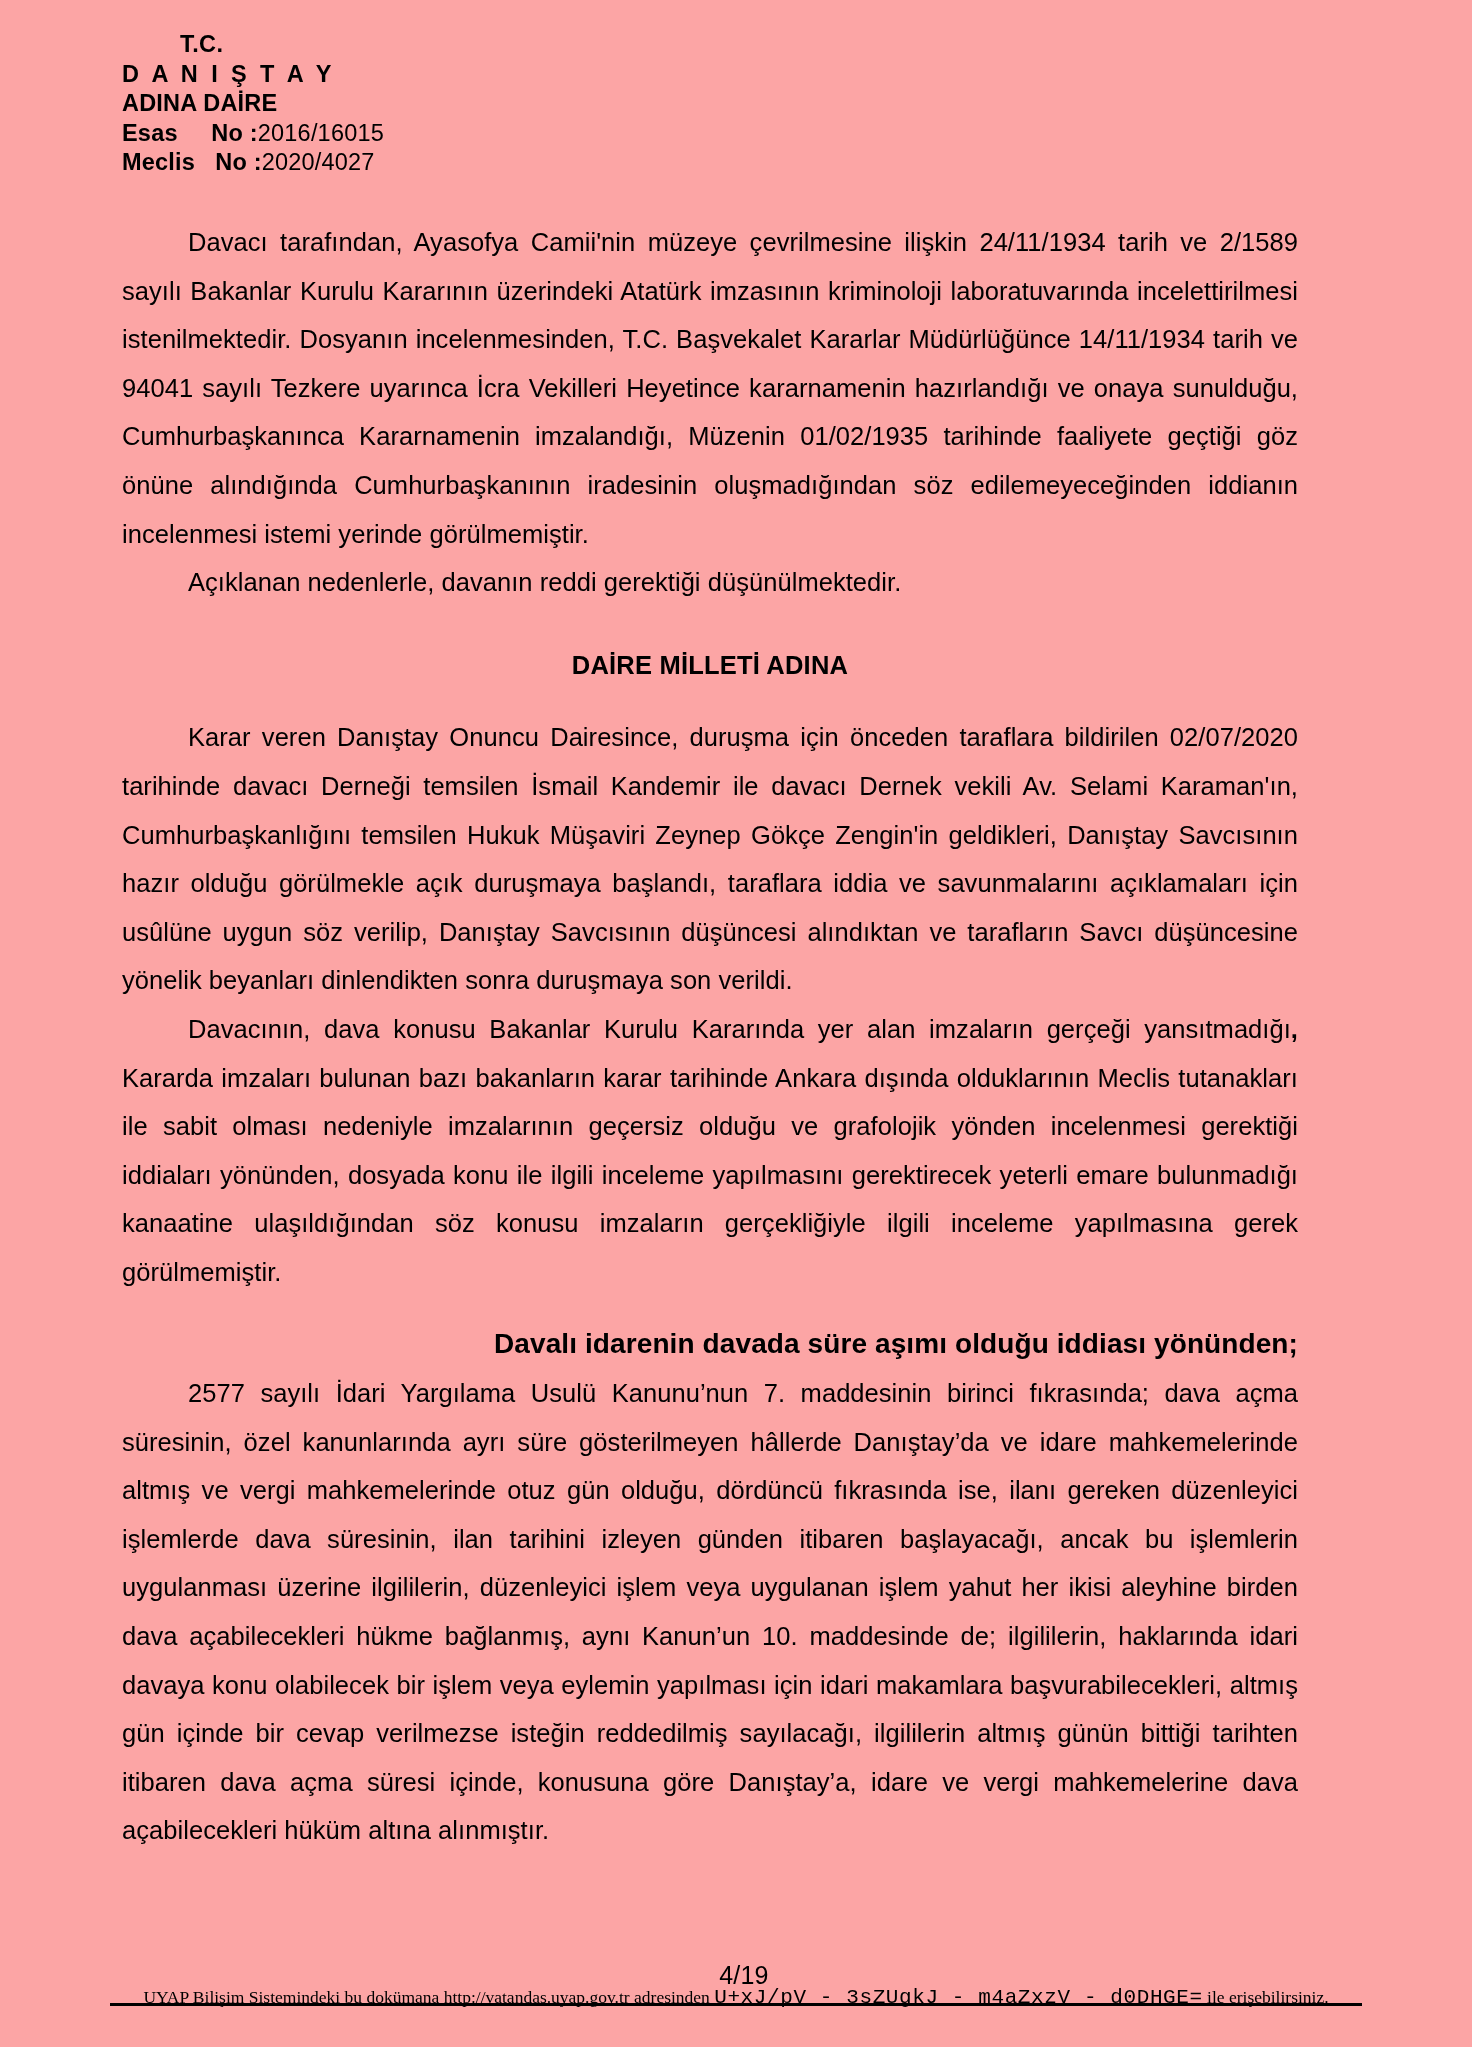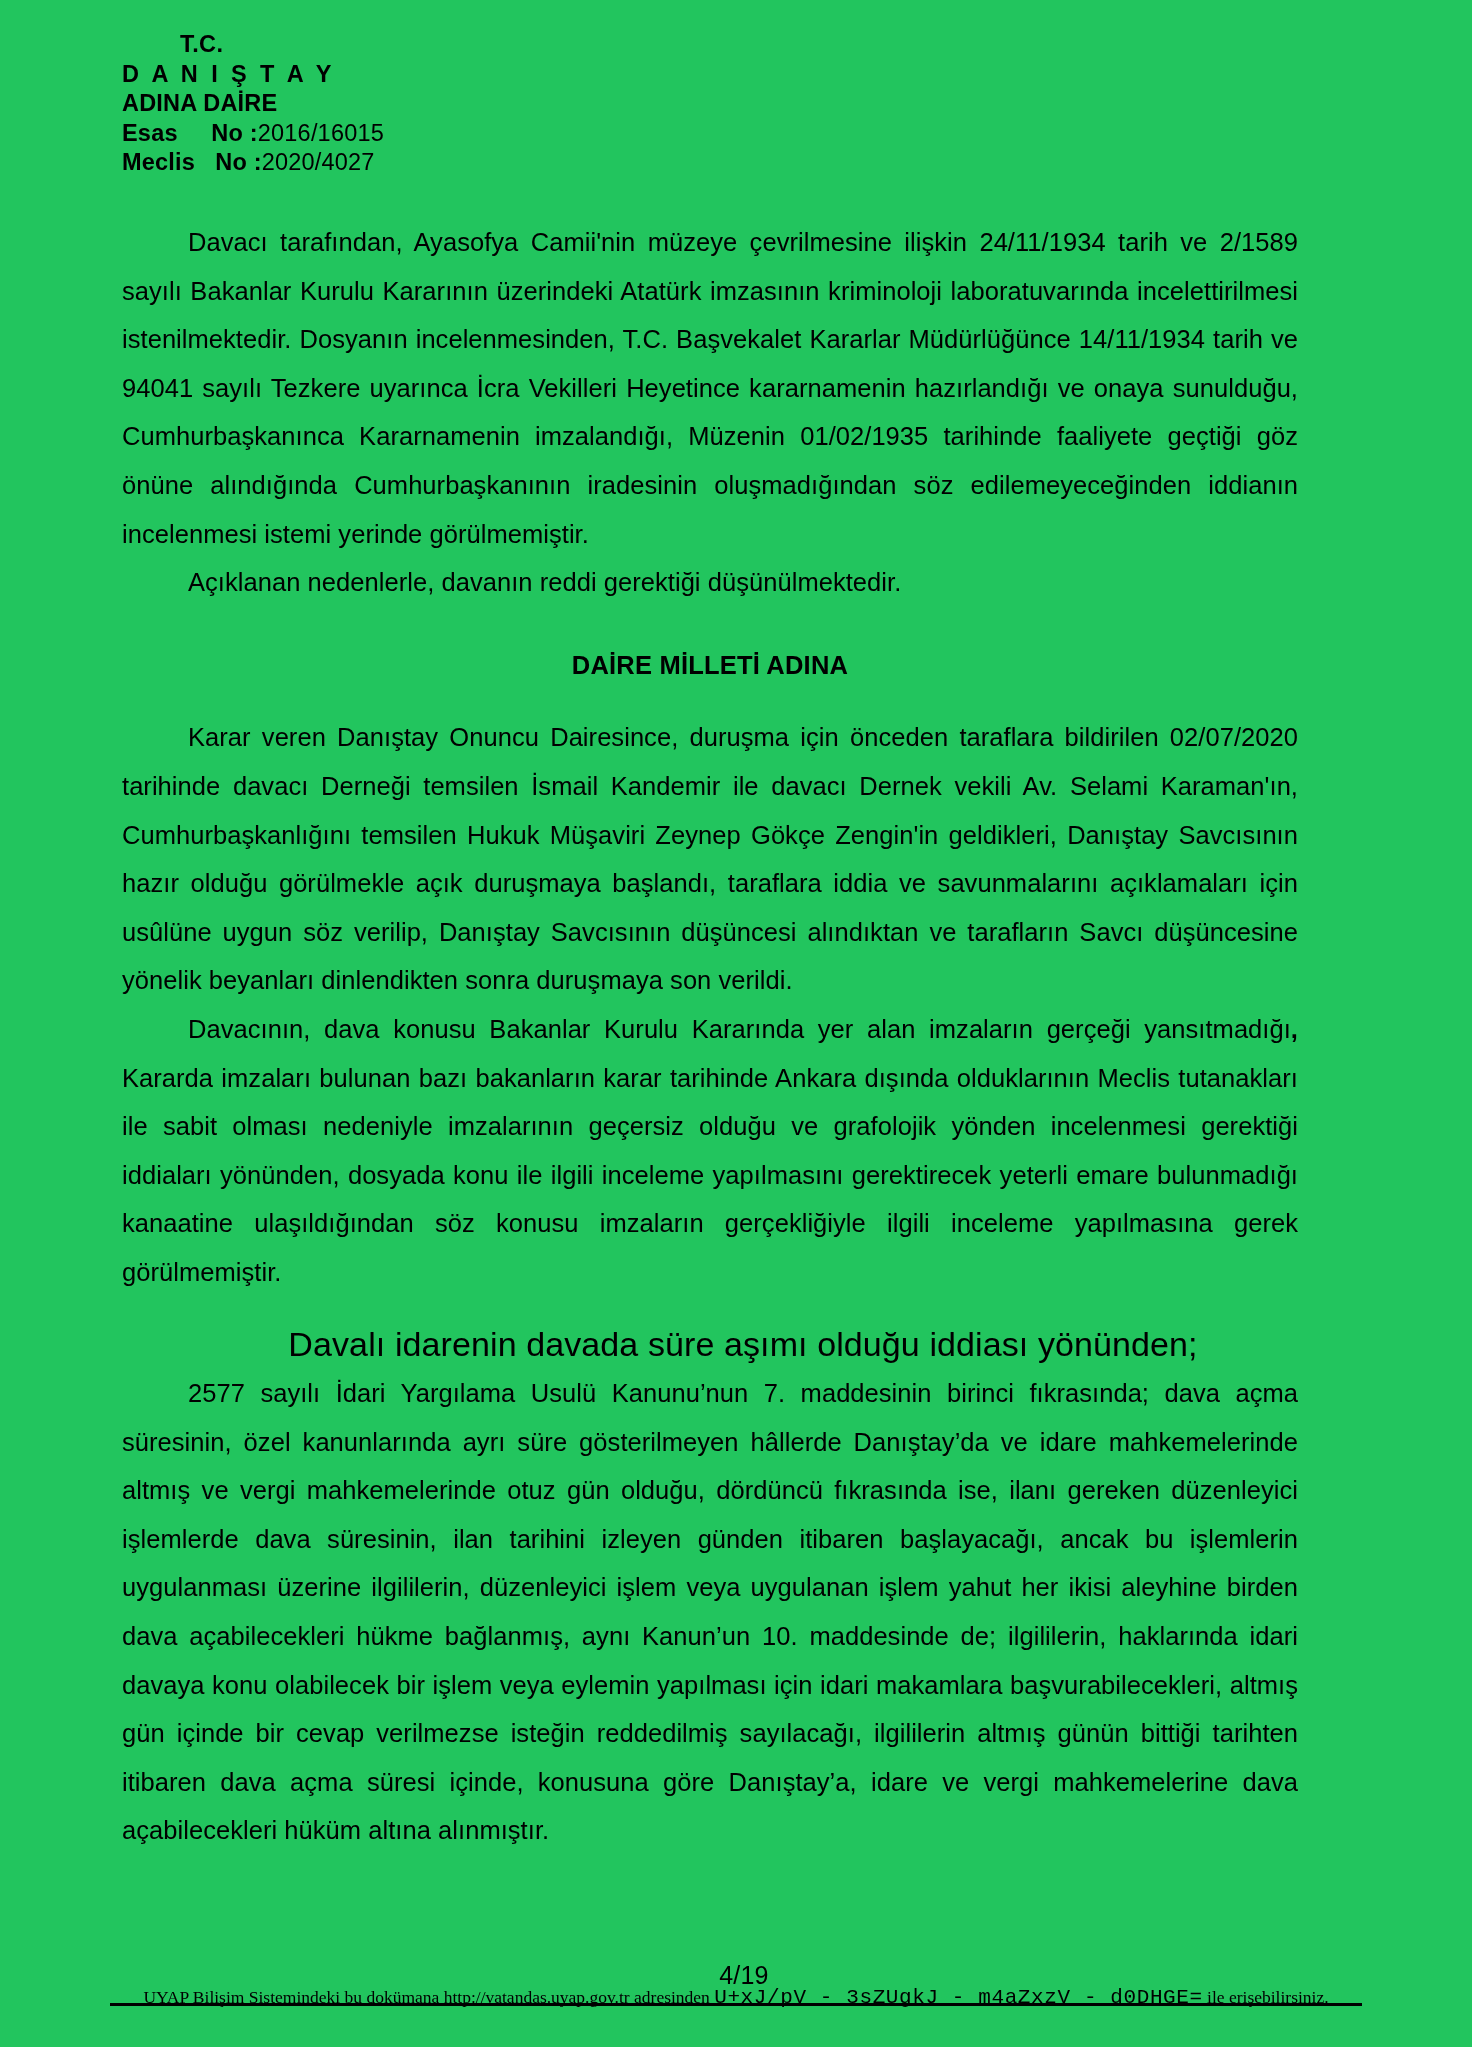--- a/index.html
+++ b/index.html
@@ -11,21 +11,21 @@
   body {
     font-family: "Liberation Sans", sans-serif;
     color: #000000;
     -webkit-font-smoothing: antialiased;
   }
   .page {
     position: relative;
     width: 1472px;
     height: 2047px;
     margin: 0 auto;
-    background: #22c55e;
+    background: #fca5a5;
     overflow: hidden;
     box-sizing: border-box;
   }
 
   
   .header {
     position: absolute;
     left: 122px;
     top: 30px;
     width: 620px;
@@ -78,25 +78,25 @@
   .center-head {
     margin: 0;
     font-size: 25.5px;
     line-height: 48.6px;
     font-weight: bold;
     text-align: center;
     letter-spacing: 0.2px;
   }
   .sub-head {
     margin: 0;
-    font-size: 34px;
+    font-size: 28px;
     line-height: 48.6px;
-    font-weight: normal;
+    font-weight: bold;
     text-indent: 66px;
-    text-align: center;
+    text-align: right;
     letter-spacing: 0.1px;
   }
   .gap-sm { height: 24px; }
   .gap-md { height: 34px; }
   .bold-comma { font-weight: bold; }
 
   
   .page-number {
     position: absolute;
     left: 8px;

